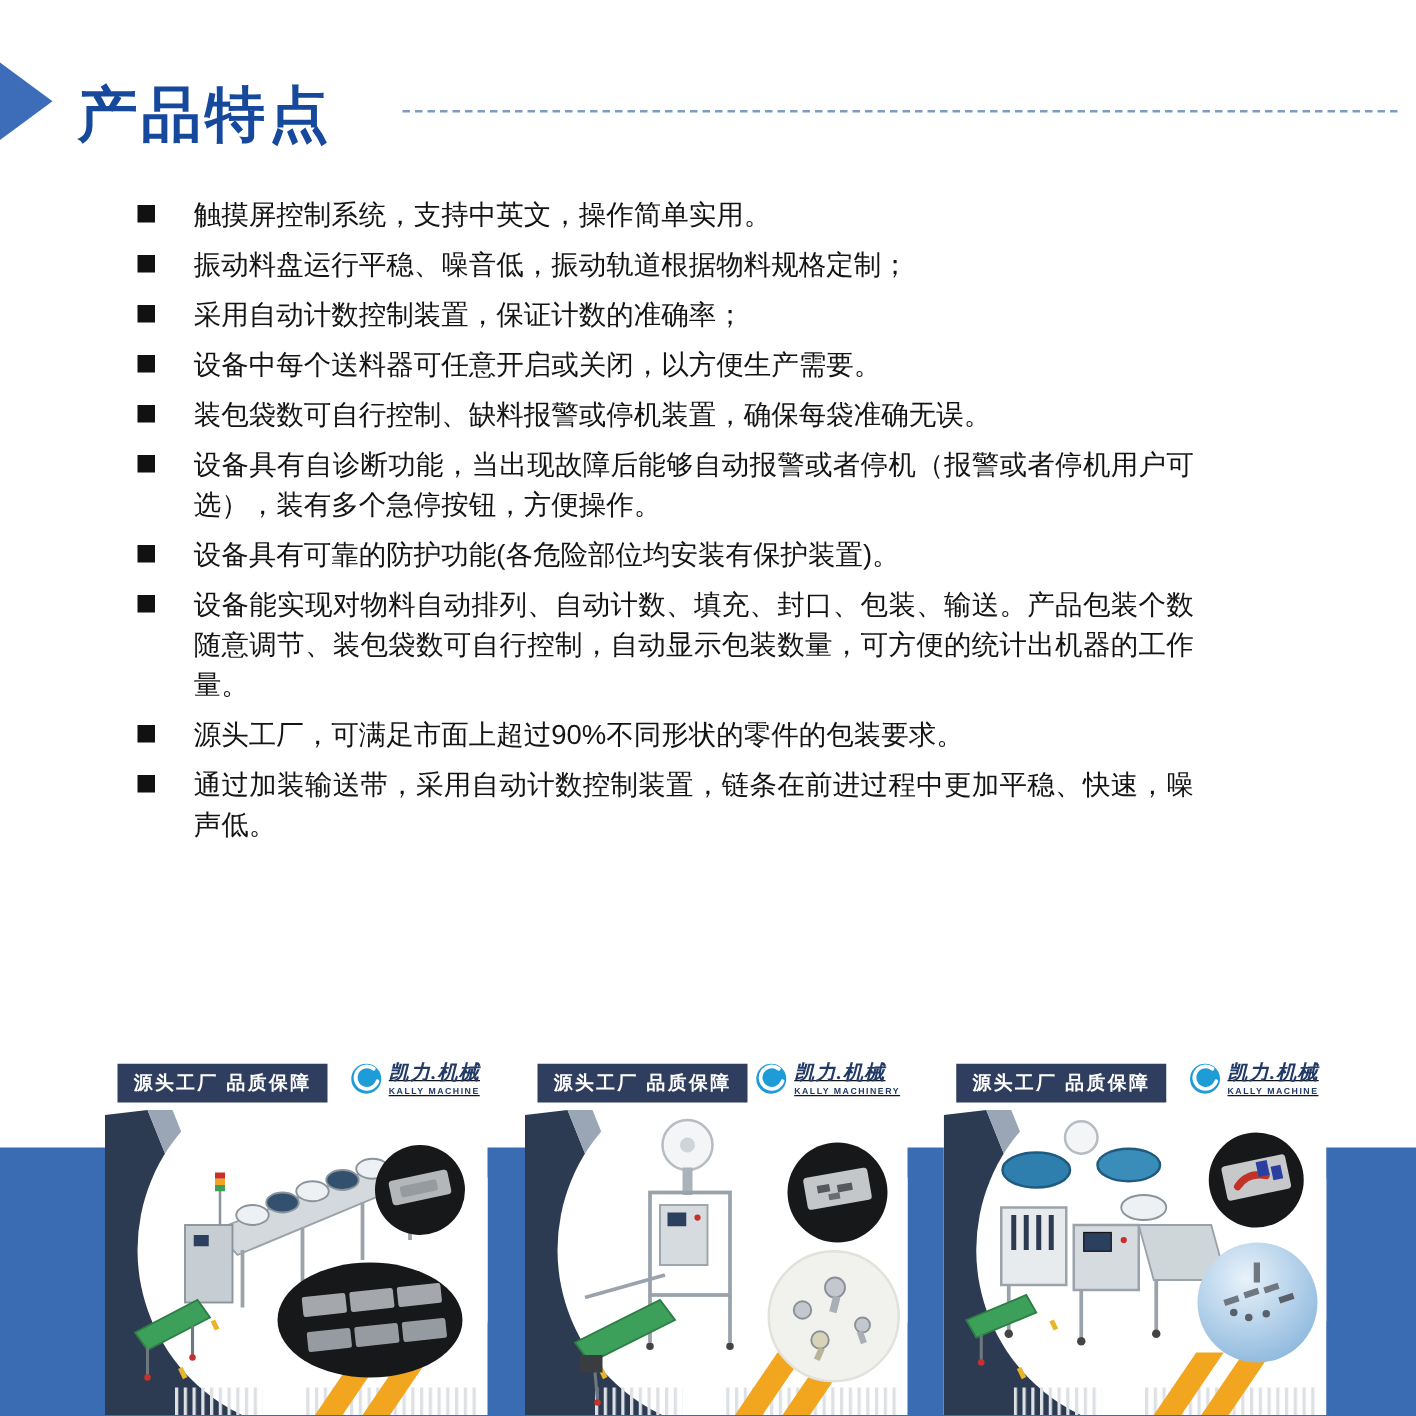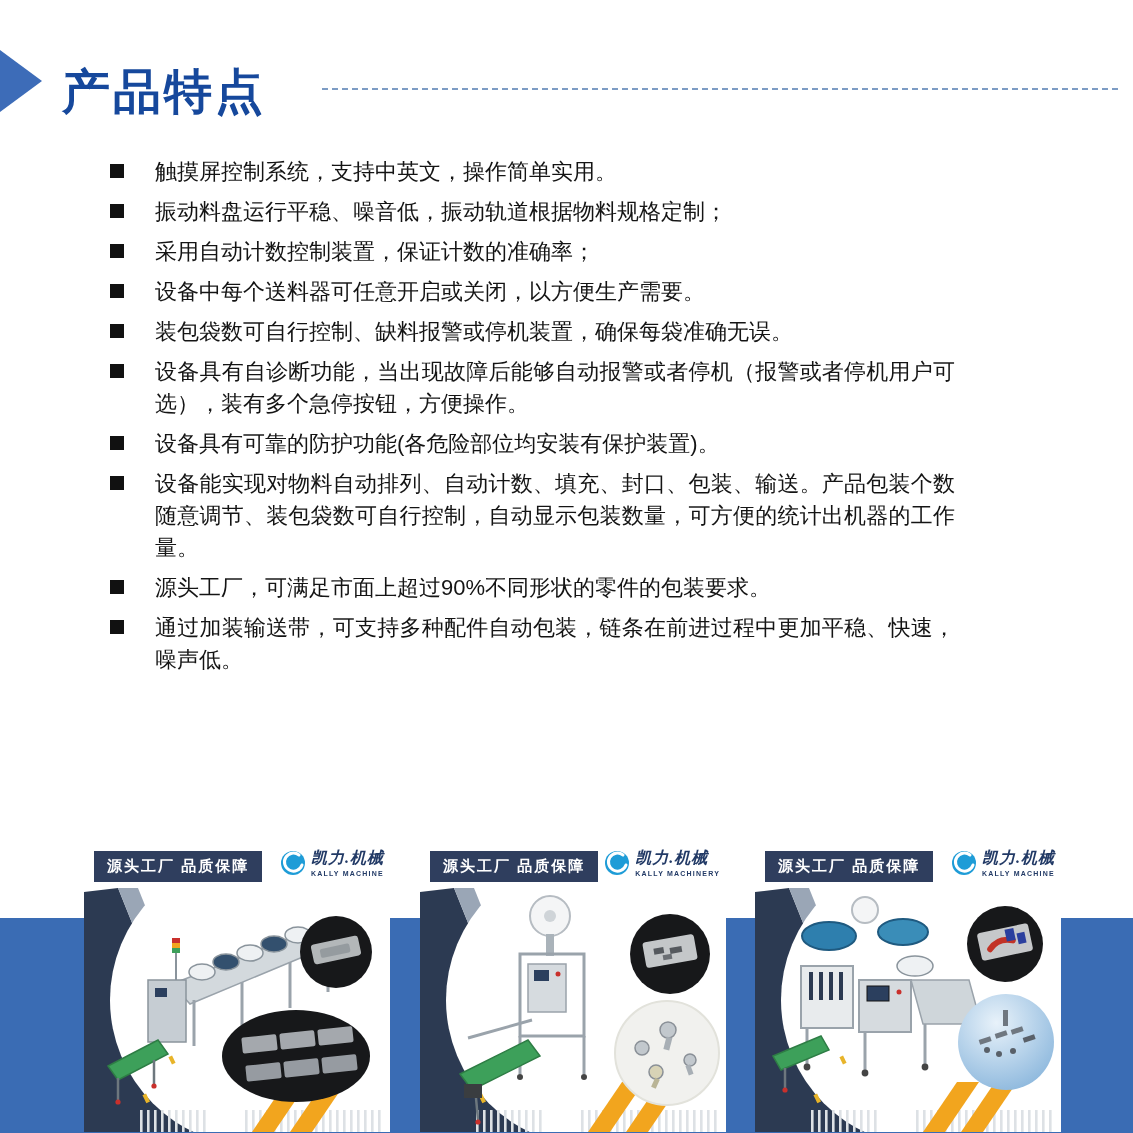--- a/index.html
+++ b/index.html
@@ -64,21 +64,21 @@
   .panel-head{
     position:absolute;left:0;top:0;width:100%;height:46px;
   }
   .badge{
     position:absolute;left:10px;top:9px;
     background:var(--badge-navy);color:#fff;
     font-size:15px;font-weight:700;letter-spacing:2px;
     padding:6px 13px;white-space:nowrap;
   }
   .brand{
-    position:absolute;right:6px;top:6px;display:flex;align-items:center;gap:5px;
+    position:absolute;right:6px;top:6px;display:flex;align-items:center;gap:5px;text-decoration:underline;
   }
   .brand svg{flex:none;}
   .brand-cn{
     font-family:"Liberation Serif","DejaVu Serif",serif;
     font-style:italic;font-weight:700;font-size:16px;color:#223a66;
     letter-spacing:1px;white-space:nowrap;
   }
   .brand-en{
     font-size:7px;font-weight:700;letter-spacing:1.2px;color:#223a66;
     white-space:nowrap;margin-top:1px;
@@ -124,21 +124,21 @@
   <li>
       <span class="bullet"></span>
       <span class="feature-text">设备能实现对物料自动排列、自动计数、填充、封口、包装、输送。产品包装个数随意调节、装包袋数可自行控制，自动显示包装数量，可方便的统计出机器的工作量。</span>
     </li>
   <li>
       <span class="bullet"></span>
       <span class="feature-text">源头工厂，可满足市面上超过90%不同形状的零件的包装要求。</span>
     </li>
   <li>
       <span class="bullet"></span>
-      <span class="feature-text">通过加装输送带，可支持多种配件自动包装，链条在前进过程中更加平稳、快速，噪声低。</span>
+      <span class="feature-text">通过加装输送带，采用自动计数控制装置，链条在前进过程中更加平稳、快速，噪声低。</span>
     </li>
 </ul>
 
 <div class="blue-band"></div>
 
 <section class="panel p1">
   <div class="panel-head">
     <div class="badge">源头工厂 品质保障</div>
     <div class="brand">
       <svg width="26" height="26" viewBox="-13 -13 26 26">

